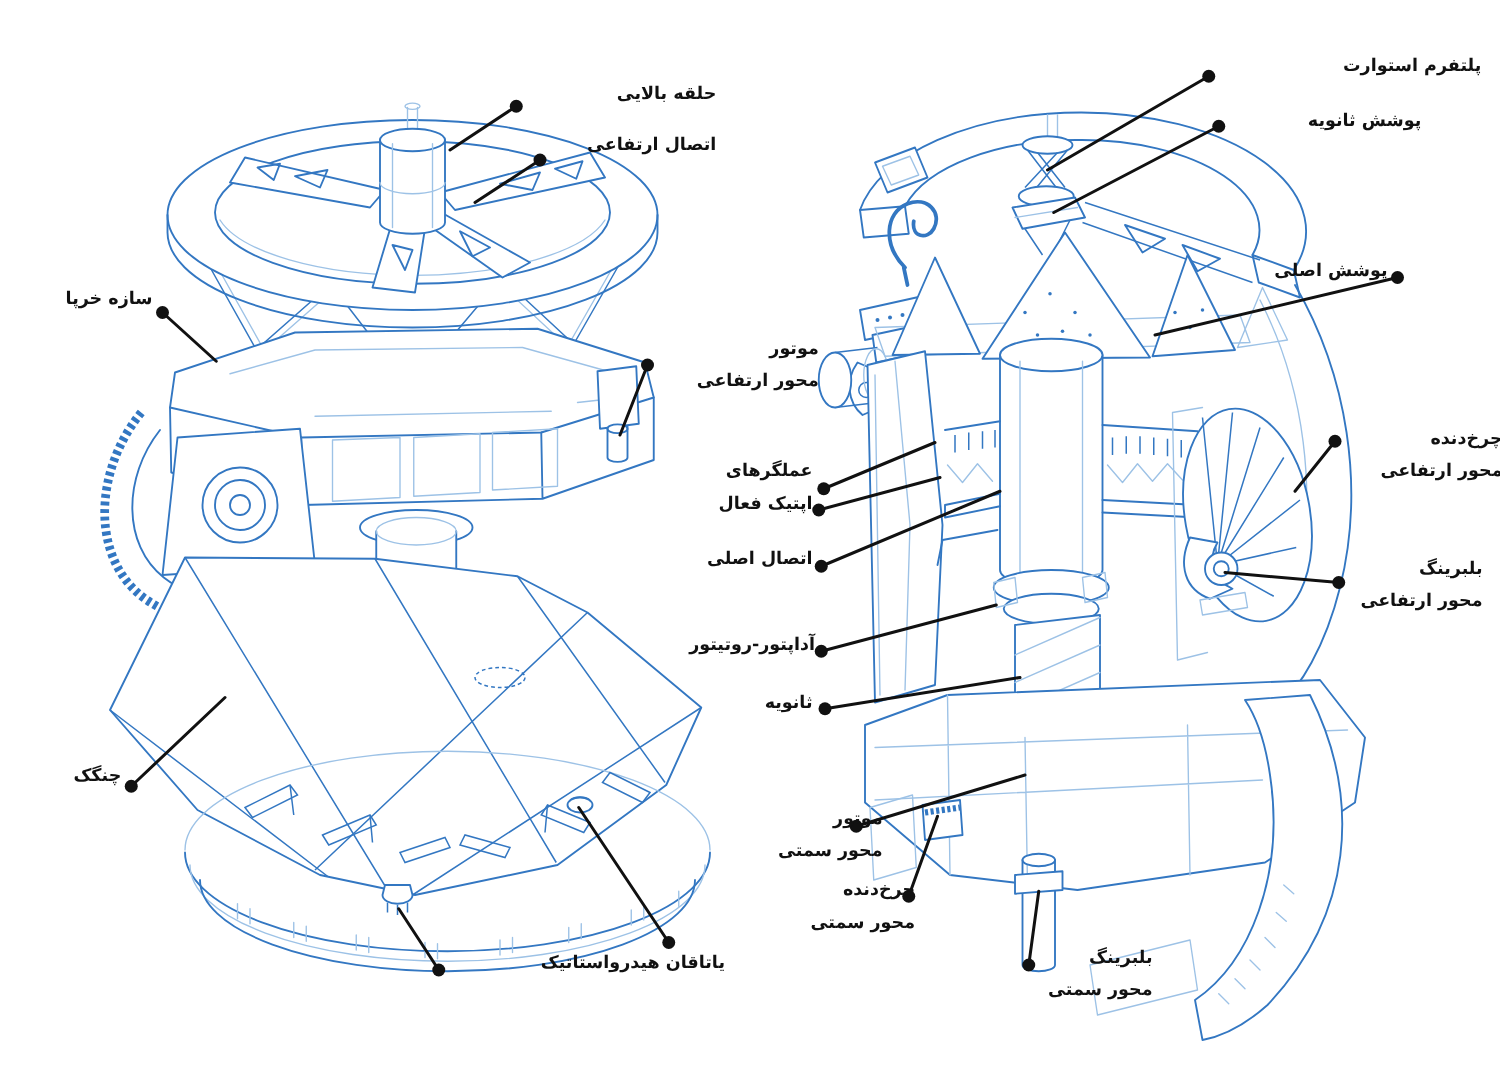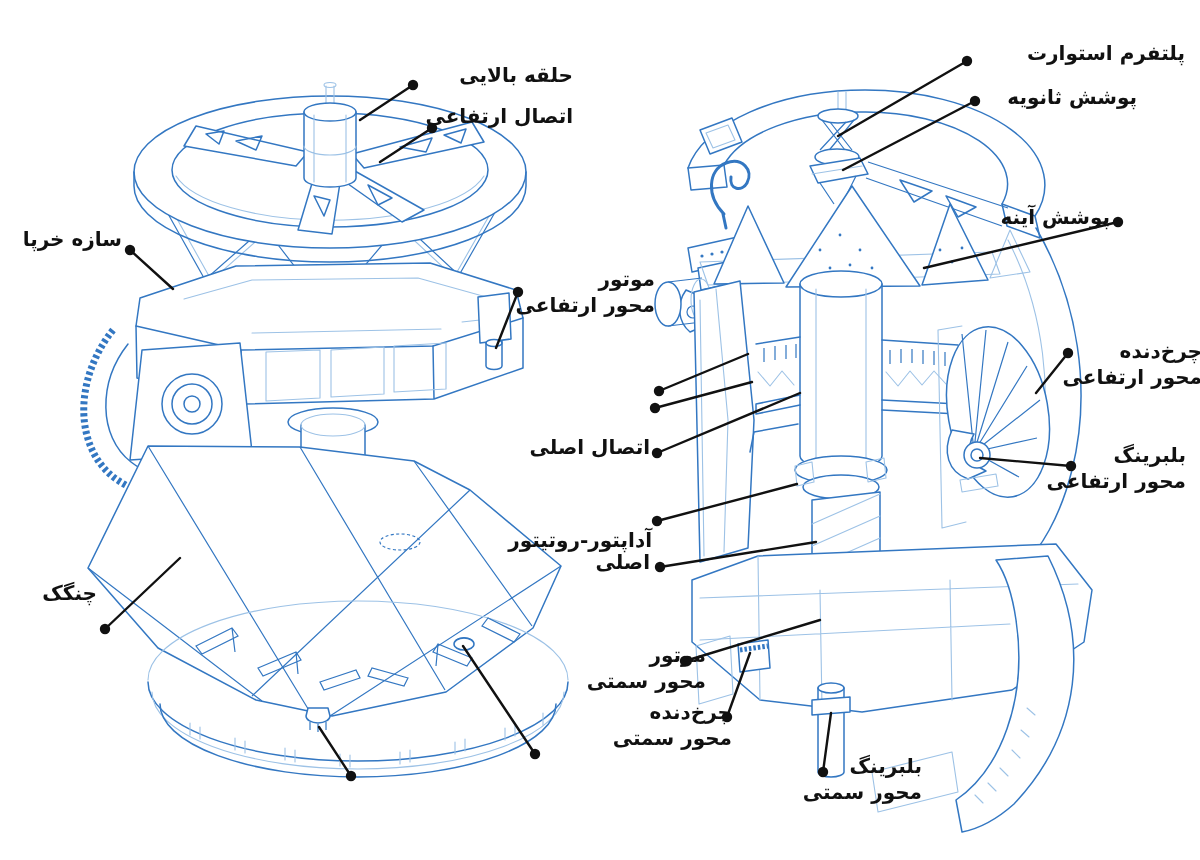--- a/index.html
+++ b/index.html
@@ -18,21 +18,21 @@
   .lt{stroke:var(--drawing_blue_light);fill:none;stroke-width:1.1;stroke-linejoin:round;stroke-linecap:round;}
   .md{stroke:var(--drawing_blue);fill:none;stroke-width:1.2;}
   .hv{stroke:var(--drawing_blue);fill:none;stroke-width:3;stroke-linecap:round;}
   .teeth{stroke:var(--drawing_blue);fill:none;stroke-width:7;stroke-dasharray:3.2 2.8;}
   .teeth2{stroke:var(--drawing_blue);fill:none;stroke-width:5;stroke-dasharray:2.5 2;}
   .dsh{stroke:var(--drawing_blue);fill:none;stroke-width:1.2;stroke-dasharray:3 2.4;}
   .dot{fill:var(--drawing_blue);stroke:none;}
   .ld{stroke:var(--label_ink);stroke-width:2.4;stroke-linecap:round;fill:none;}
   .bt{fill:var(--label_ink);stroke:none;}
   
-  .lbl{position:absolute;font-weight:700;font-size:20px;line-height:26px;color:var(--label_ink);
+  .lbl{position:absolute;font-weight:700;font-size:14px;line-height:26px;color:var(--label_ink);
        white-space:nowrap;}
   .lbl.c{text-align:right;}
   .lbl.r{text-align:right;}
   .lbl div{white-space:nowrap;}
 </style>
 </head>
 <body>
 
 <div id="stage">
 
@@ -296,35 +296,40 @@
   </g>
 </svg>
 
 <div class="lbl" dir="rtl" style="right:627px;top:62px;">حلقه بالایی</div>
 <div class="lbl" dir="rtl" style="right:627px;top:103px;">اتصال ارتفاعی</div>
 <div class="lbl" dir="rtl" style="right:1078px;top:226px;">سازه خرپا</div>
 <div class="lbl c" dir="rtl" style="left:540px;top:266px;width:115px;">
   <div>موتور</div>
   <div>محور ارتفاعی</div>
 </div>
-<div class="lbl" dir="rtl" style="right:1103px;top:580px;">چنگک</div>
+<div class="lbl" dir="rtl" style="right:1103px;top:608px;">چنگک</div>
+<div class="lbl" dir="rtl" style="right:620px;top:757px;">یاتاقان هیدرواستاتیک</div>
 <div class="lbl" dir="rtl" style="right:15px;top:40px;">پلتفرم استوارت</div>
 <div class="lbl" dir="rtl" style="right:63px;top:84px;">پوشش ثانویه</div>
-<div class="lbl" dir="rtl" style="right:90px;top:204px;">پوشش آینه</div>
+<div class="lbl" dir="rtl" style="right:90px;top:204px;">پوشش اصلی</div>
 <div class="lbl c" dir="rtl" style="left:1062px;top:338px;width:140px;">
   <div>چرخ‌دنده</div>
   <div>محور ارتفاعی</div>
 </div>
 <div class="lbl c" dir="rtl" style="left:1054px;top:442px;width:132px;">
   <div>بلبرینگ</div>
   <div>محور ارتفاعی</div>
 </div>
+<div class="lbl r" dir="rtl" style="right:550px;top:364px;">
+  <div>عملگرهای</div>
+  <div>اپتیک فعال</div>
+</div>
 <div class="lbl" dir="rtl" style="right:550px;top:434px;">اتصال اصلی</div>
-<div class="lbl" dir="rtl" style="right:548px;top:503px;margin-top:24px;">آداپتور-روتیتور</div>
-<div class="lbl" dir="rtl" style="right:550px;top:549px;">اصلی</div>
+<div class="lbl" dir="rtl" style="right:548px;top:503px;">آداپتور-روتیتور</div>
+<div class="lbl" dir="rtl" style="right:550px;top:549px;">ثانویه</div>
 <div class="lbl c" dir="rtl" style="left:598px;top:642px;width:108px;">
   <div>موتور</div>
   <div>محور سمتی</div>
 </div>
 <div class="lbl c" dir="rtl" style="left:602px;top:699px;width:130px;">
   <div>چرخ‌دنده</div>
   <div>محور سمتی</div>
 </div>
 <div class="lbl c" dir="rtl" style="left:794px;top:753px;width:128px;">
   <div>بلبرینگ</div>

